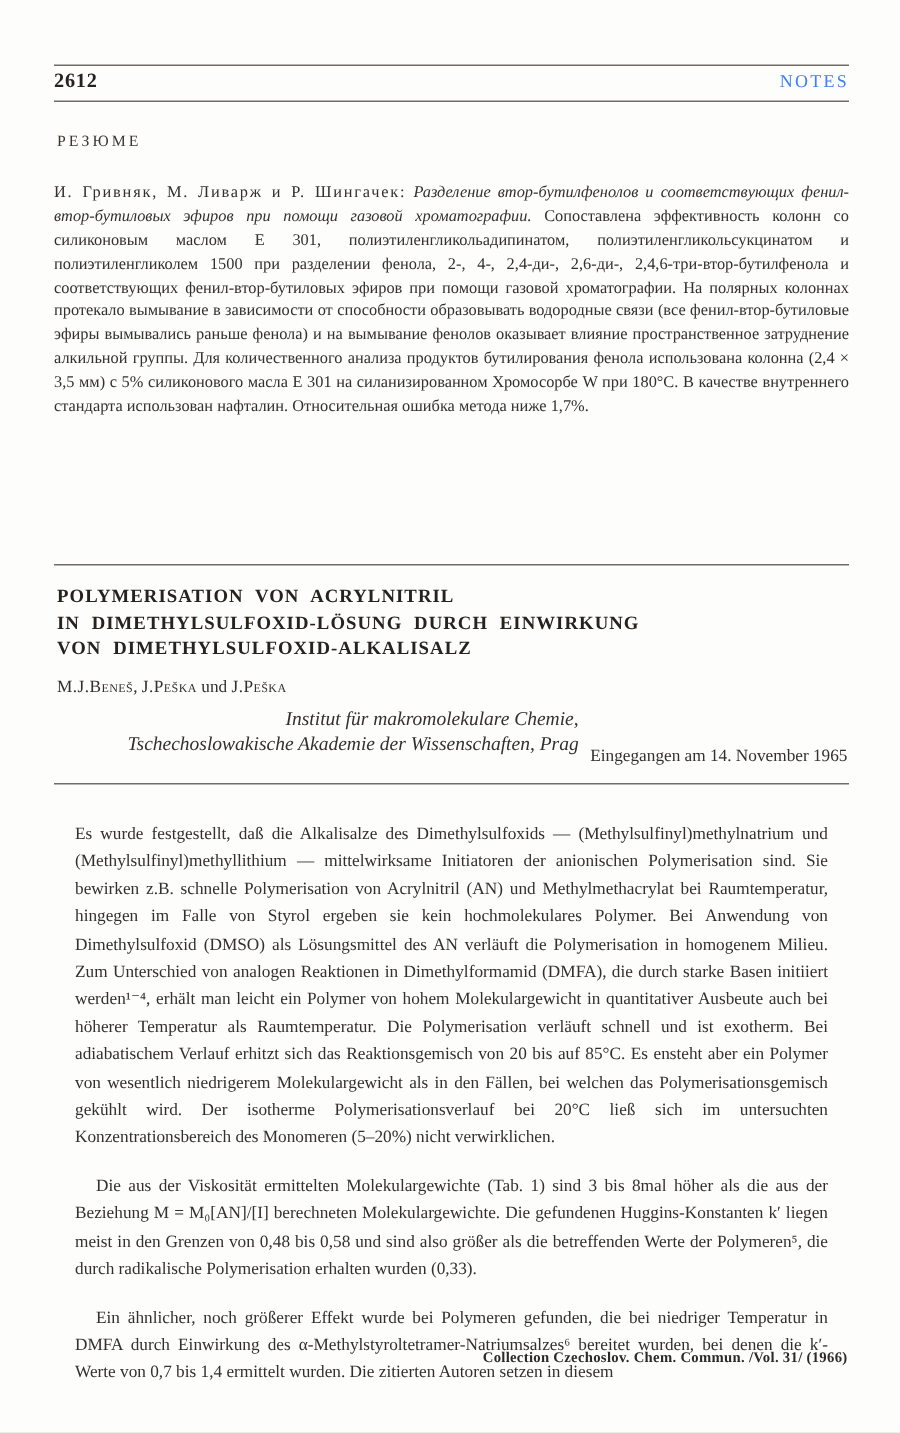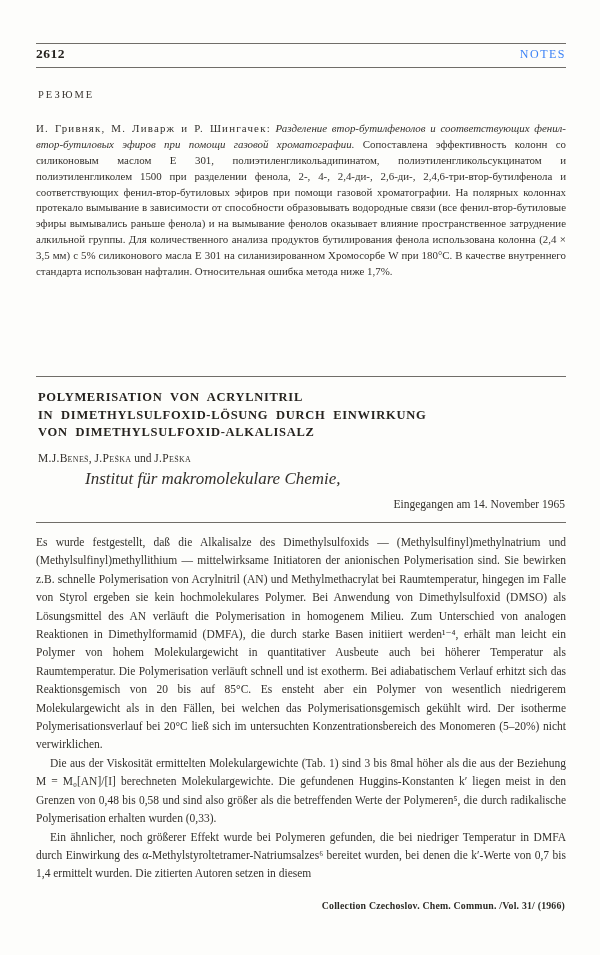--- a/index.html
+++ b/index.html
@@ -27,26 +27,26 @@
 
   .resume-body{position:absolute;left:36px;top:110px;width:530px;font-size:10.9px;line-height:15.9px;text-align:justify;}
   .resume-authors{letter-spacing:1.2px;}
   .resume-title-it{font-style:italic;}
 
   .article-title{position:absolute;left:38px;top:389px;font-size:12.5px;font-weight:bold;letter-spacing:.7px;word-spacing:4px;line-height:17.5px;color:#26231f;}
 
   .authors-line{position:absolute;left:38px;top:452px;font-size:11.5px;}
   .sc{font-variant:small-caps;letter-spacing:.3px;margin-top:12px;}
 
-  .affiliation{position:absolute;left:85px;top:470px;font-style:italic;font-size:17px;line-height:17px;text-align:right;}
+  .affiliation{position:absolute;left:85px;top:470px;font-style:italic;font-size:13px;line-height:17px;text-align:right;}
 
   .received{position:absolute;right:35px;top:498px;font-size:11.5px;}
 
   .body-text{position:absolute;left:36px;top:533px;width:530px;font-size:11.5px;line-height:18.4px;text-align:justify;}
-  .body-text p{margin:0;}
+  .body-text p{margin:14px;}
   .body-text p + p{text-indent:14px;}
 
   .footer-citation{position:absolute;right:35px;top:900px;font-size:9.8px;font-weight:bold;letter-spacing:.2px;color:#2c2a26;}
 </style>
 </head>
 <body>
 
 <div class="page">
 
   <div class="rule" id="rule-top"></div>
@@ -67,20 +67,21 @@
   <div class="article-title">
     <div>POLYMERISATION VON ACRYLNITRIL</div>
     <div>IN DIMETHYLSULFOXID-LÖSUNG DURCH EINWIRKUNG</div>
     <div>VON DIMETHYLSULFOXID-ALKALISALZ</div>
   </div>
 
   <div class="authors-line"><span class="sc">M.J.Beneš</span><span>, </span><span class="sc">J.Peška</span><span> und </span><span class="sc">J.Peška</span></div>
 
   <div class="affiliation">
     <div>Institut für makromolekulare Chemie,</div>
+    <div>Tschechoslowakische Akademie der Wissenschaften, Prag</div>
   </div>
 
   <div class="received">Eingegangen am 14. November 1965</div>
 
   <div class="rule" id="rule-under-received"></div>
 
   <div class="body-text">
     <p>Es wurde festgestellt, daß die Alkalisalze des Dimethylsulfoxids — (Methylsulfinyl)methylnatrium und (Methylsulfinyl)methyllithium — mittelwirksame Initiatoren der anionischen Polymerisation sind. Sie bewirken z.B. schnelle Polymerisation von Acrylnitril (AN) und Methylmethacrylat bei Raumtemperatur, hingegen im Falle von Styrol ergeben sie kein hochmolekulares Polymer. Bei Anwendung von Dimethylsulfoxid (DMSO) als Lösungsmittel des AN verläuft die Polymerisation in homogenem Milieu. Zum Unterschied von analogen Reaktionen in Dimethylformamid (DMFA), die durch starke Basen initiiert werden¹⁻⁴, erhält man leicht ein Polymer von hohem Molekulargewicht in quantitativer Ausbeute auch bei höherer Temperatur als Raumtemperatur. Die Polymerisation verläuft schnell und ist exotherm. Bei adiabatischem Verlauf erhitzt sich das Reaktionsgemisch von 20 bis auf 85°C. Es ensteht aber ein Polymer von wesentlich niedrigerem Molekulargewicht als in den Fällen, bei welchen das Polymerisationsgemisch gekühlt wird. Der isotherme Polymerisationsverlauf bei 20°C ließ sich im untersuchten Konzentrationsbereich des Monomeren (5–20%) nicht verwirklichen.</p>
     <p>Die aus der Viskosität ermittelten Molekulargewichte (Tab. 1) sind 3 bis 8mal höher als die aus der Beziehung M = M₀[AN]/[I] berechneten Molekulargewichte. Die gefundenen Huggins-Konstanten k′ liegen meist in den Grenzen von 0,48 bis 0,58 und sind also größer als die betreffenden Werte der Polymeren⁵, die durch radikalische Polymerisation erhalten wurden (0,33).</p>
     <p>Ein ähnlicher, noch größerer Effekt wurde bei Polymeren gefunden, die bei niedriger Temperatur in DMFA durch Einwirkung des α-Methylstyroltetramer-Natriumsalzes⁶ bereitet wurden, bei denen die k′-Werte von 0,7 bis 1,4 ermittelt wurden. Die zitierten Autoren setzen in diesem</p>

